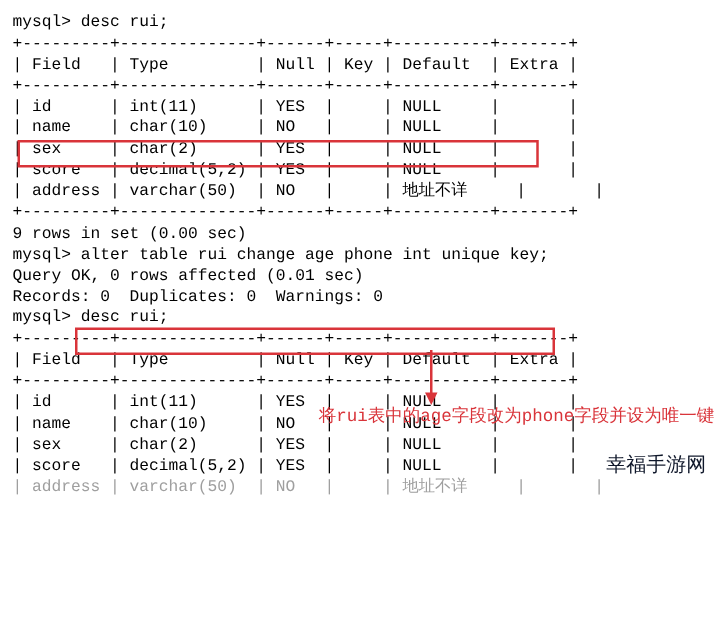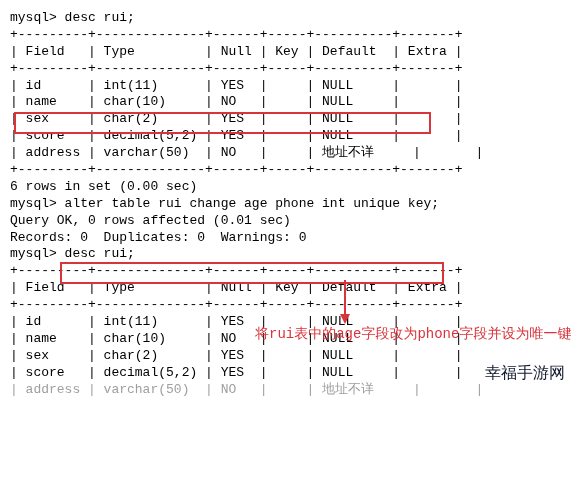--- a/index.html
+++ b/index.html
@@ -53,21 +53,21 @@
     <div class="line">+---------+--------------+------+-----+----------+-------+</div>
     <div class="line">| Field   | Type         | Null | Key | Default  | Extra |</div>
     <div class="line">+---------+--------------+------+-----+----------+-------+</div>
     <div class="line">| id      | int(11)      | YES  |     | NULL     |       |</div>
     <div class="line">| name    | char(10)     | NO   |     | NULL     |       |</div>
     <div class="line">| sex     | char(2)      | YES  |     | NULL     |       |</div>
     <div class="line">| score   | decimal(5,2) | YES  |     | NULL     |       |</div>
     <div class="line">| address | varchar(50)  | NO   |     | 地址不详     |       |</div>
     <div class="line">+---------+--------------+------+-----+----------+-------+</div>
     <div class="line"></div>
-    <div class="line">6 rows in set (0.00 sec)</div>
+    <div class="line">9 rows in set (0.00 sec)</div>
     <div class="line"></div>
     <div class="line">mysql&gt; alter table rui change age phone int unique key;</div>
     <div class="line">Query OK, 0 rows affected (0.01 sec)</div>
     <div class="line">Records: 0  Duplicates: 0  Warnings: 0</div>
     <div class="line"></div>
     <div class="line">mysql&gt; desc rui;</div>
     <div class="line">+---------+--------------+------+-----+----------+-------+</div>
     <div class="line">| Field   | Type         | Null | Key | Default  | Extra |</div>
     <div class="line">+---------+--------------+------+-----+----------+-------+</div>
     <div class="line">| id      | int(11)      | YES  |     | NULL     |       |</div>

